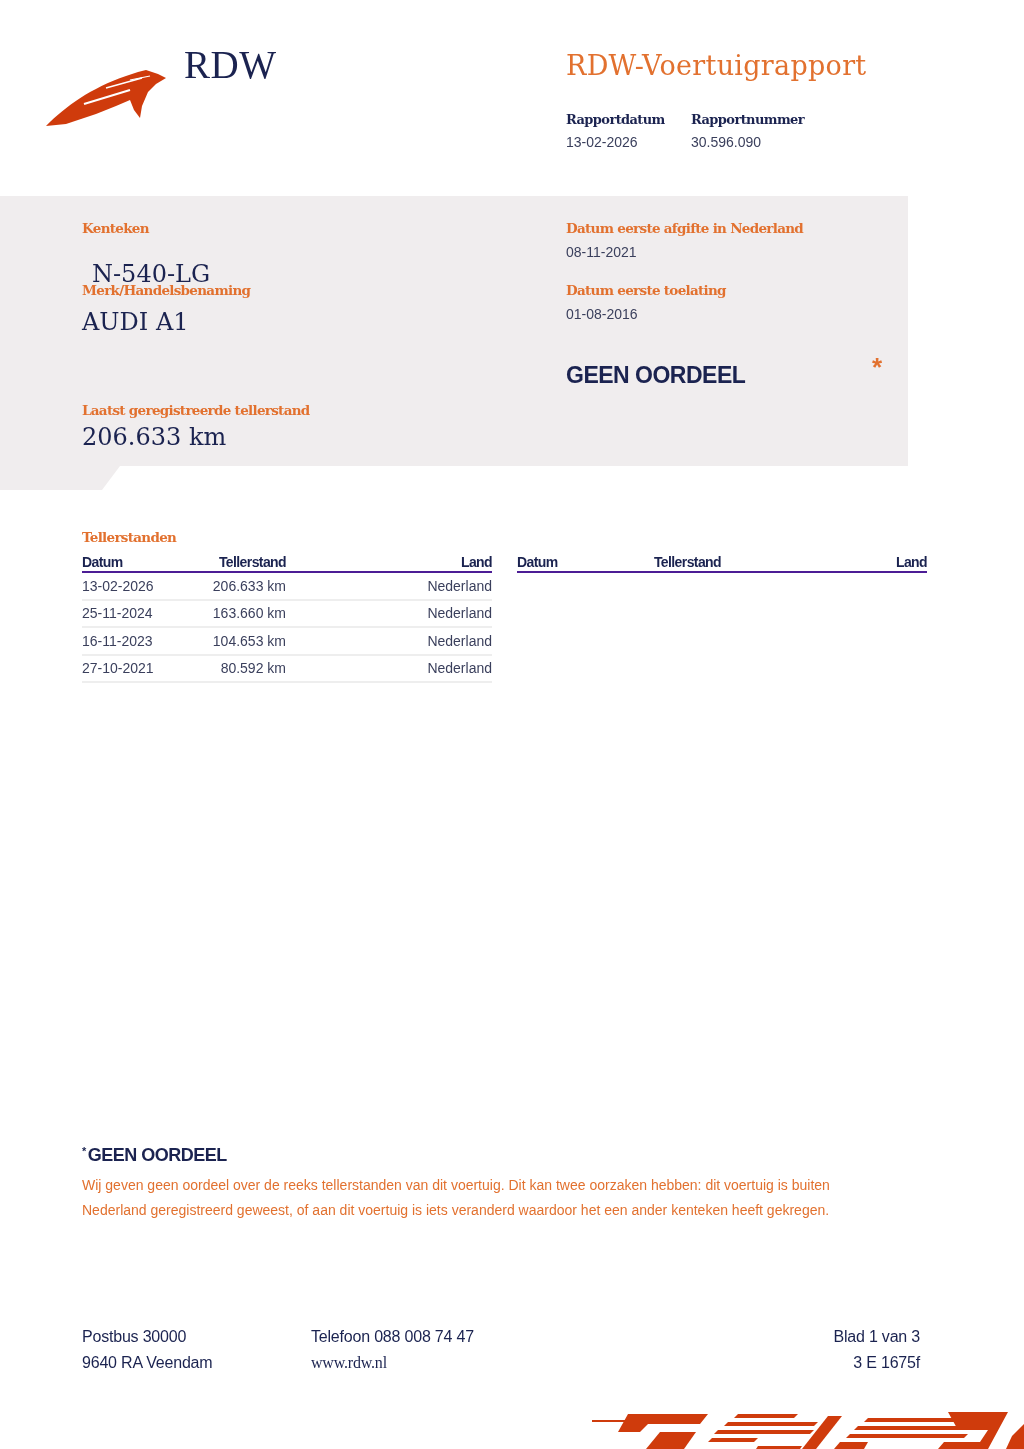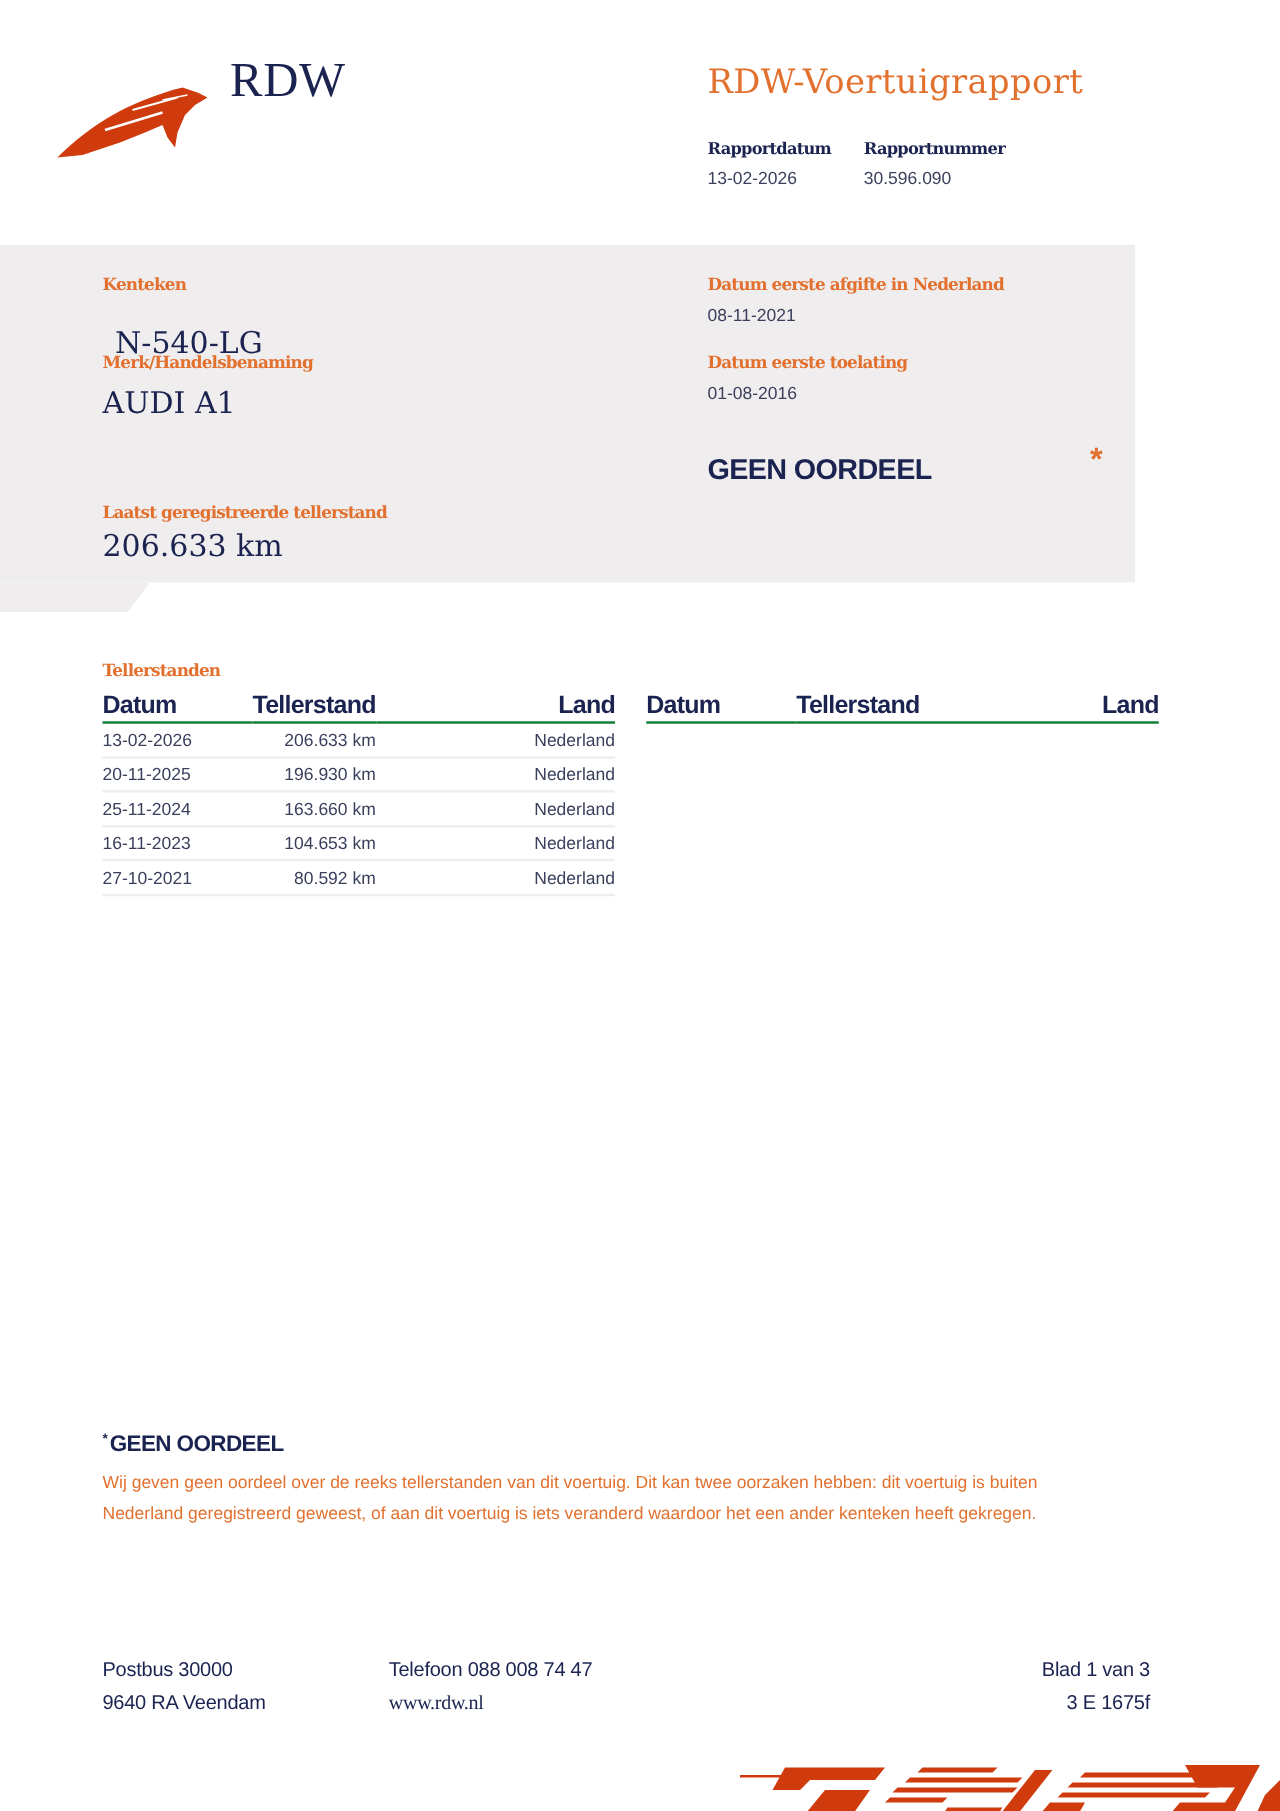--- a/index.html
+++ b/index.html
@@ -25,22 +25,22 @@
              color:#e2712f; letter-spacing:-0.7px; }
   .big-value { font-family:"DejaVu Serif", serif; font-size:24px; color:#1b2350; }
   .small-value { font-size:14px; color:#3a3f5c; }
   .verdict { left:566px; top:362px; font-size:23px; font-weight:bold; color:#1b2350;
              letter-spacing:-0.5px; transform:scaleX(1.0); }
   .asterisk { left:872px; top:352px; font-size:26px; color:#e2712f; font-weight:bold; }
 
   
   .section-title { left:82px; top:529px; }
   .tbl { position:absolute; border-collapse:collapse; }
-  .tbl th { font-size:20px; font-weight:bold; color:#1b2350; letter-spacing:-0.6px;
-            border-bottom:2px solid #15803d; padding:0 0 1px 0; height:17px; }
+  .tbl th { font-size:14px; font-weight:bold; color:#1b2350; letter-spacing:-0.6px;
+            border-bottom:2px solid #4c1d95; padding:0 0 1px 0; height:17px; }
   .tbl td { font-size:14px; color:#3a3f5c; border-bottom:2px solid #eeeeee;
             height:25.5px; padding:0; }
   .c-date { text-align:left; width:120px; }
   .c-km { text-align:right; width:84px; }
   .c-land { text-align:right; }
 
   
   .fn-title { left:82px; top:1145px; font-size:18px; font-weight:bold; color:#1b2350;
               letter-spacing:-0.5px; }
   .fn-title .star { font-size:11px; vertical-align:top; margin-right:2px; }
@@ -95,25 +95,20 @@
       <th class="c-land">Land</th>
     </tr>
   </thead>
   <tbody>
     <tr>
       <td class="c-date">13-02-2026</td>
       <td class="c-km">206.633 km</td>
       <td class="c-land">Nederland</td>
     </tr>
     <tr>
-      <td class="c-date">20-11-2025</td>
-      <td class="c-km">196.930 km</td>
-      <td class="c-land">Nederland</td>
-    </tr>
-    <tr>
       <td class="c-date">25-11-2024</td>
       <td class="c-km">163.660 km</td>
       <td class="c-land">Nederland</td>
     </tr>
     <tr>
       <td class="c-date">16-11-2023</td>
       <td class="c-km">104.653 km</td>
       <td class="c-land">Nederland</td>
     </tr>
     <tr>

